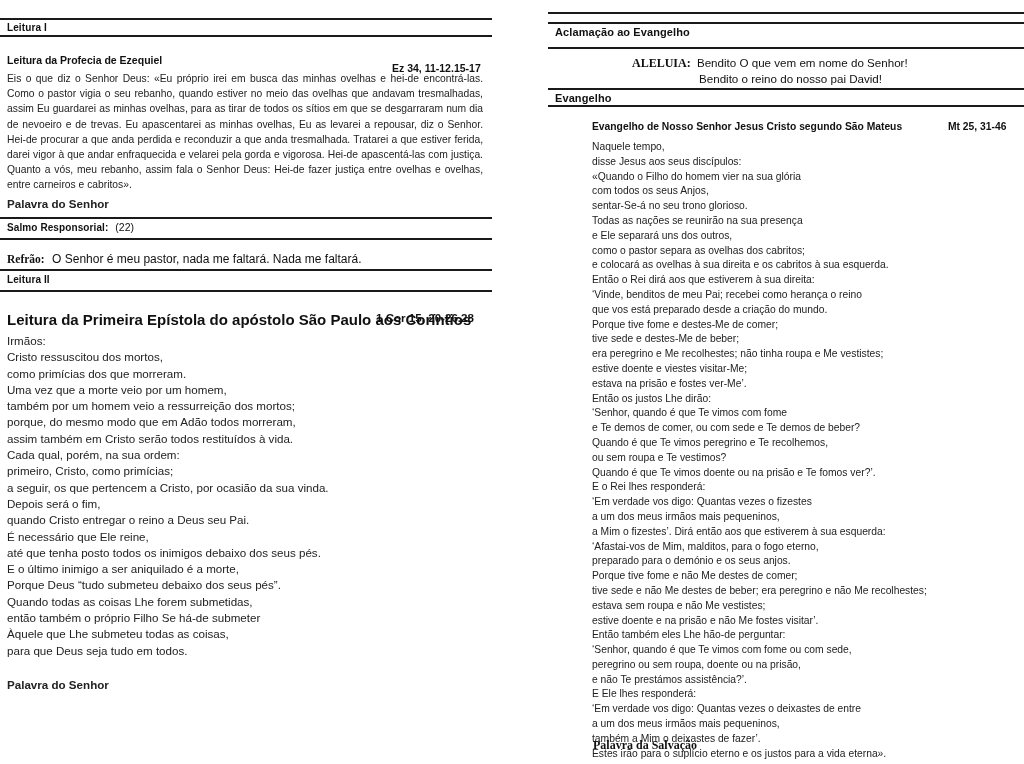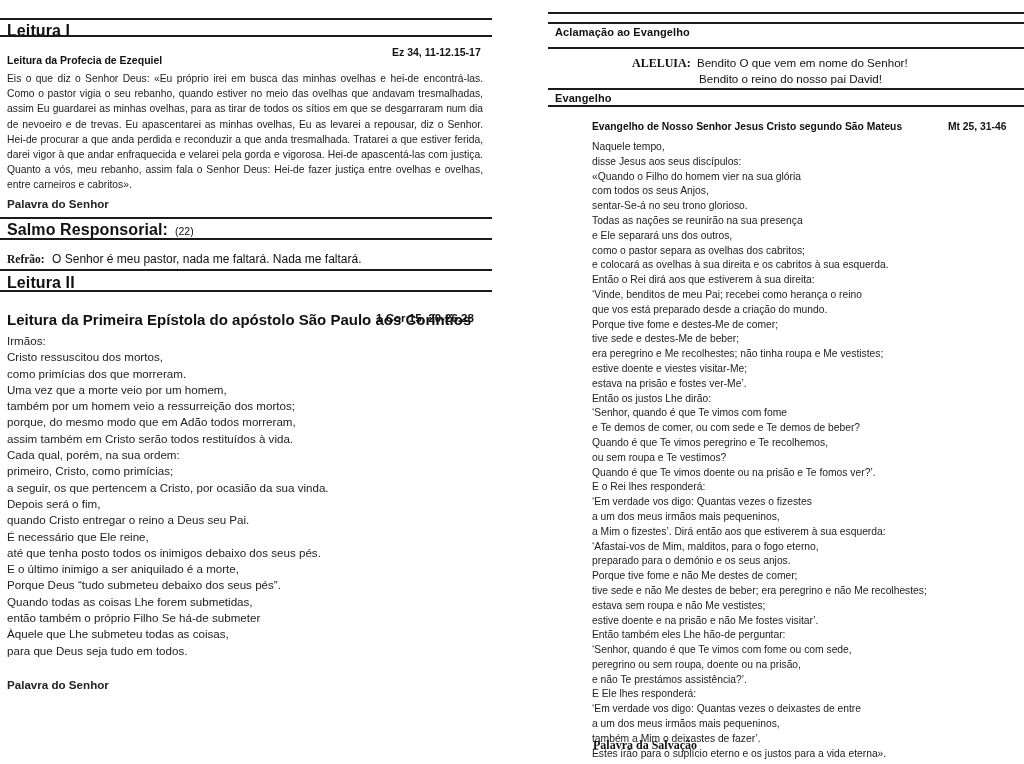--- a/index.html
+++ b/index.html
@@ -2,39 +2,39 @@
 <html><head>
 <meta charset="utf-8">
 <style>
   html, body { margin: 0; padding: 0; background: #ffffff; }
   body { width: 1024px; height: 764px; position: relative; overflow: hidden; color: #111; font-family: "Liberation Sans", sans-serif; }
   .col { position: absolute; top: 0; }
   .left { left: 0; width: 492px; }
   .right { left: 548px; width: 476px; }
   .rule { position: absolute; height: 2px; background: #1a1a1a; }
   .abs { position: absolute; white-space: nowrap; }
-  .sec-head { font-weight: bold; font-size: 16px; letter-spacing: 0.1px; }
+  .sec-head { font-weight: bold; font-size: 10px; letter-spacing: 0.1px; }
   .title { font-weight: bold; font-size: 10.5px; }
   .ref { font-weight: bold; font-size: 10.5px; }
   .para { position: absolute; font-size: 10.3px; line-height: 15.2px; text-align: justify; color: #222; }
   .lines div { white-space: nowrap; }
   .lines-l { position: absolute; left: 7px; top: 333px; font-size: 11.6px; line-height: 16.3px; color: #222; }
   .lines-r { position: absolute; left: 44px; top: 140px; font-size: 10.3px; line-height: 14.8px; color: #222; }
   .serif { font-family: "Liberation Serif", serif; }
 </style>
 </head>
 <body>
 
 <div class="col left">
   <div class="rule" style="top:18px;left:0;width:492px;"></div>
   <div class="abs sec-head" style="top:22px;left:7px;">Leitura I</div>
   <div class="rule" style="top:35px;left:0;width:492px;"></div>
 
   <div class="abs title" style="top:54px;left:7px;">Leitura da Profecia de Ezequiel</div>
-  <div class="abs ref" style="top:46px;left:392px;">Ez 34, 11-12.15-17</div>
+  <div class="abs ref" style="top:62px;left:392px;">Ez 34, 11-12.15-17</div>
 
   <div class="para" style="top:71px;left:7px;width:476px;">Eis o que diz o Senhor Deus: «Eu próprio irei em busca das minhas ovelhas e hei-de encontrá-las. Como o pastor vigia o seu rebanho, quando estiver no meio das ovelhas que andavam tresmalhadas, assim Eu guardarei as minhas ovelhas, para as tirar de todos os sítios em que se desgarraram num dia de nevoeiro e de trevas. Eu apascentarei as minhas ovelhas, Eu as levarei a repousar, diz o Senhor. Hei-de procurar a que anda perdida e reconduzir a que anda tresmalhada. Tratarei a que estiver ferida, darei vigor à que andar enfraquecida e velarei pela gorda e vigorosa. Hei-de apascentá-las com justiça. Quanto a vós, meu rebanho, assim fala o Senhor Deus: Hei-de fazer justiça entre ovelhas e ovelhas, entre carneiros e cabritos».</div>
 
   <div class="abs" style="top:197px;left:7px;font-size:11.6px;font-weight:bold;color:#222;">Palavra do Senhor</div>
 
   <div class="rule" style="top:217px;left:0;width:492px;"></div>
   <div class="abs" style="top:221px;left:7px;font-size:10.5px;">
     <span class="sec-head">Salmo Responsorial:</span>
     <span style="margin-left:4px;">(22)</span>
   </div>

